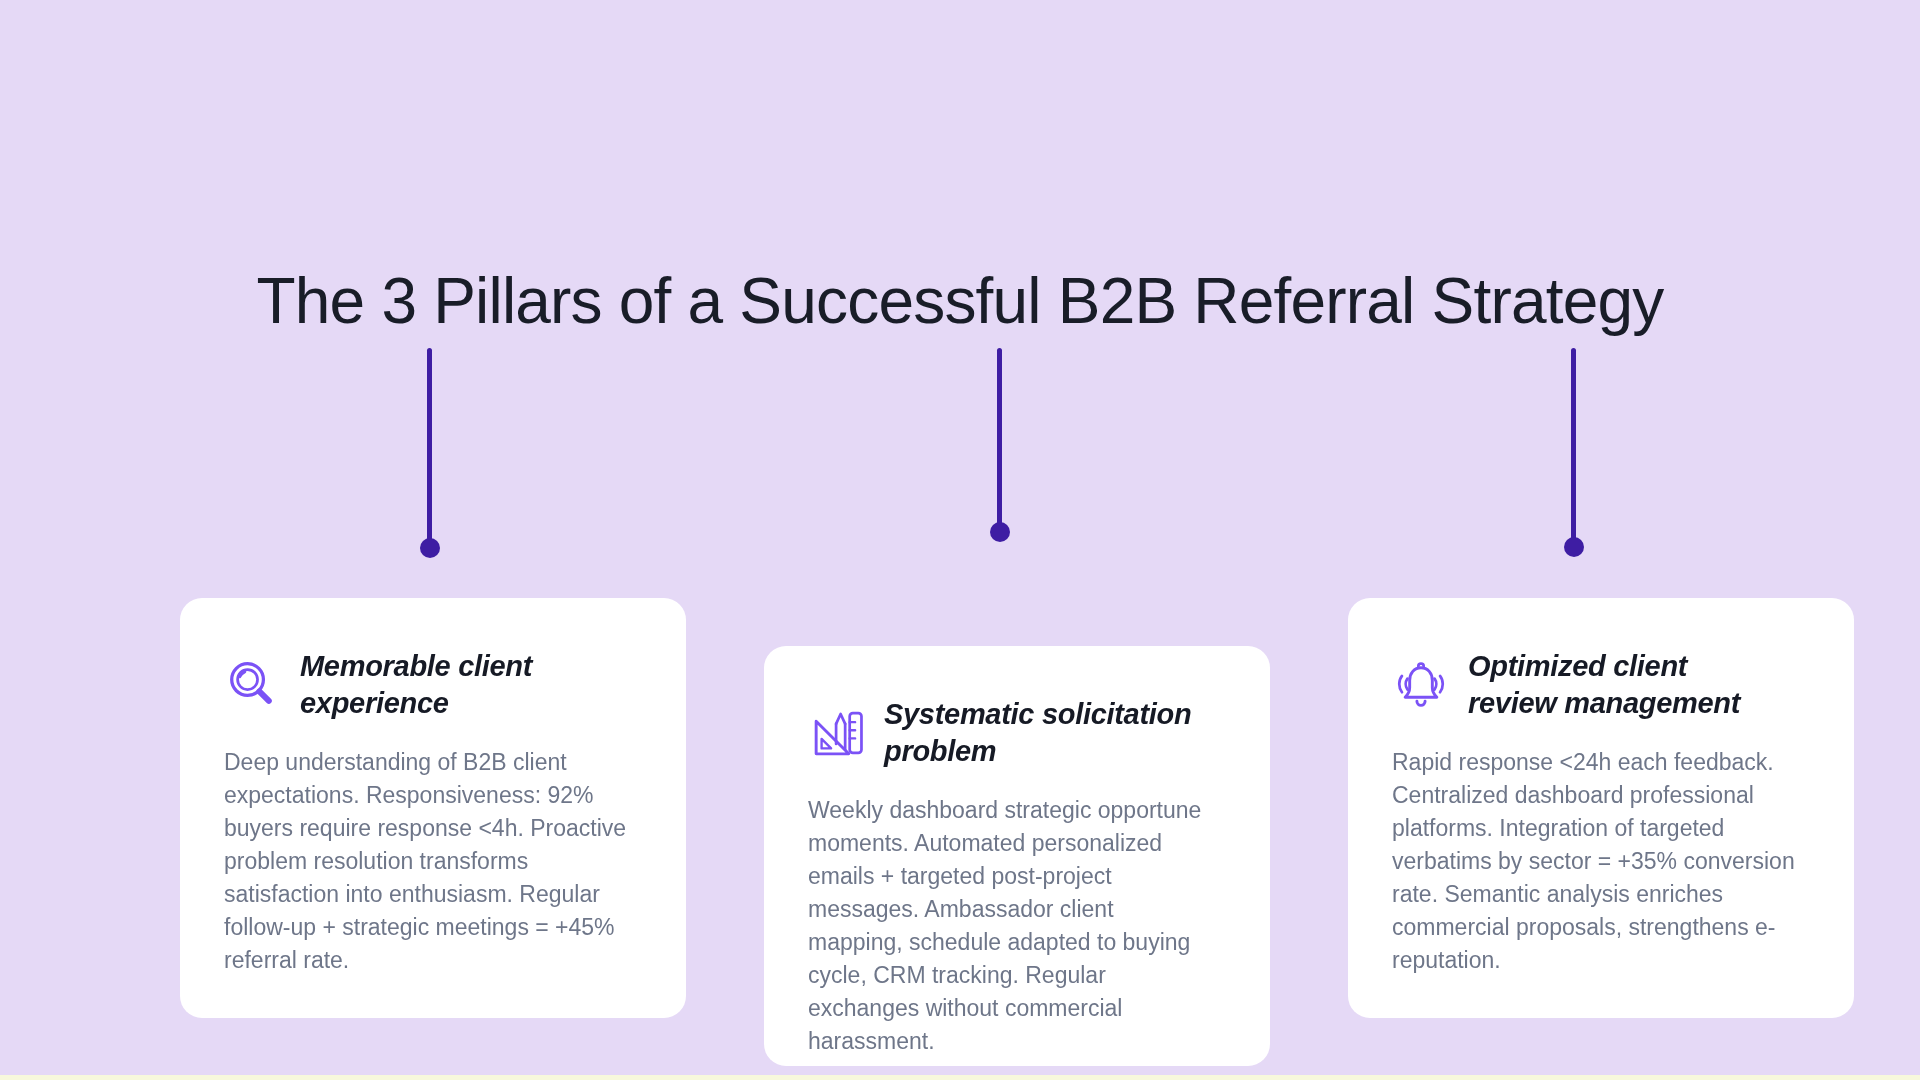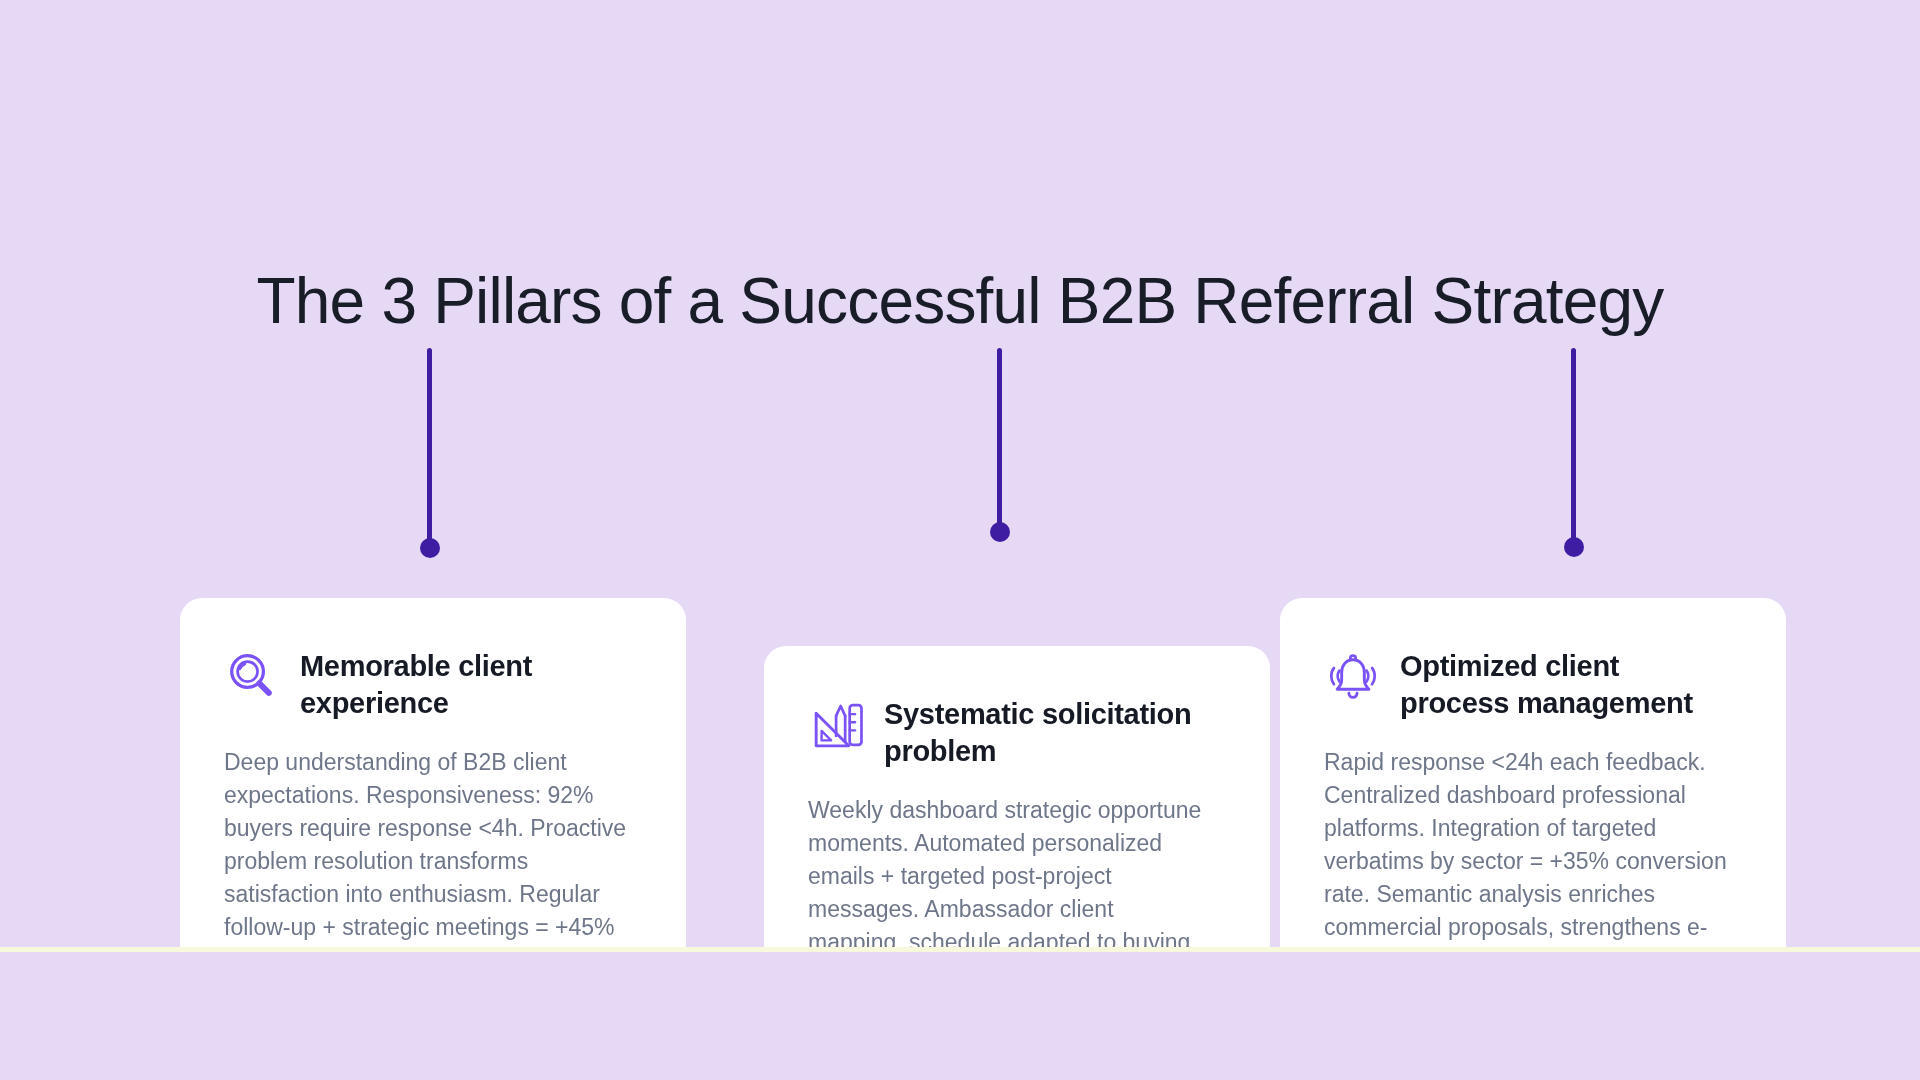--- a/index.html
+++ b/index.html
@@ -3,21 +3,21 @@
 <meta charset="utf-8">
 <style>
   html, body { margin: 0; padding: 0; }
   body {
     font-family: "Liberation Sans", "DejaVu Sans", sans-serif;
     background: #E5D9F6;
   }
   .stage {
     position: relative;
     width: 1920px;
-    height: 952px;
+    height: 1080px;
     background: #E5D9F6;
     overflow: hidden;
   }
   .main-title {
     position: absolute;
     left: 0;
     right: 0;
     top: 218px;
     text-align: center;
     font-size: 64px;
@@ -45,22 +45,23 @@
     top: 598px;
     width: 506px;
     height: 420px;
     background: #FFFFFF;
     border-radius: 22px;
     box-sizing: border-box;
     padding: 50px 44px 0 44px;
   }
   .card-header {
     display: flex;
-    align-items: flex-start;
+    align-items: center;
     gap: 18px;
+    font-style: italic;
   }
   .icon-box {
     width: 58px;
     height: 58px;
     flex: none;
   }
   .icon-box svg {
     width: 58px;
     height: 58px;
     stroke: #7B52F6;
@@ -140,36 +141,36 @@
         </svg>
       </div>
       <div class="card-heading">
         <div class="h-line">Systematic solicitation</div>
         <div class="h-line">problem</div>
       </div>
     </div>
     <p class="card-body">Weekly dashboard strategic opportune moments. Automated personalized emails + targeted post-project messages. Ambassador client mapping, schedule adapted to buying cycle, CRM tracking. Regular exchanges without commercial harassment.</p>
   </div>
 
-  <div class="pillar-card" style="left:1280px;">
+  <div class="pillar-card" style="left:1348px;">
     <div class="card-header">
       <div class="icon-box">
         <svg viewBox="0 0 64 64">
           <path d="M32 13 C24.5 13 19.5 19 19.5 27 L19.5 35 C19.5 40 17.5 42.5 14.5 45.5 L49.5 45.5 C46.5 42.5 44.5 40 44.5 35 L44.5 27 C44.5 19 39.5 13 32 13 Z" stroke-width="3.2"></path>
           <path d="M29 11.5 a3 3 0 0 1 6 0" stroke-width="3"></path>
           <path d="M27.5 50 a4.5 4.5 0 0 0 9 0" stroke-width="3.2"></path>
           <path d="M11 22 C7 27 7 35 11 40" stroke-width="3"></path>
           <path d="M17 25 C14.5 28.5 14.5 33.5 17 37" stroke-width="3"></path>
           <path d="M53 22 C57 27 57 35 53 40" stroke-width="3"></path>
           <path d="M47 25 C49.5 28.5 49.5 33.5 47 37" stroke-width="3"></path>
         </svg>
       </div>
       <div class="card-heading">
         <div class="h-line">Optimized client</div>
-        <div class="h-line">process management</div>
+        <div class="h-line">review management</div>
       </div>
     </div>
     <p class="card-body">Rapid response &lt;24h each feedback. Centralized dashboard professional platforms. Integration of targeted verbatims by sector = +35% conversion rate. Semantic analysis enriches commercial proposals, strengthens e-reputation.</p>
   </div>
 
   <div class="bottom-strip"></div>
 
 </div>
 
 </body></html>

